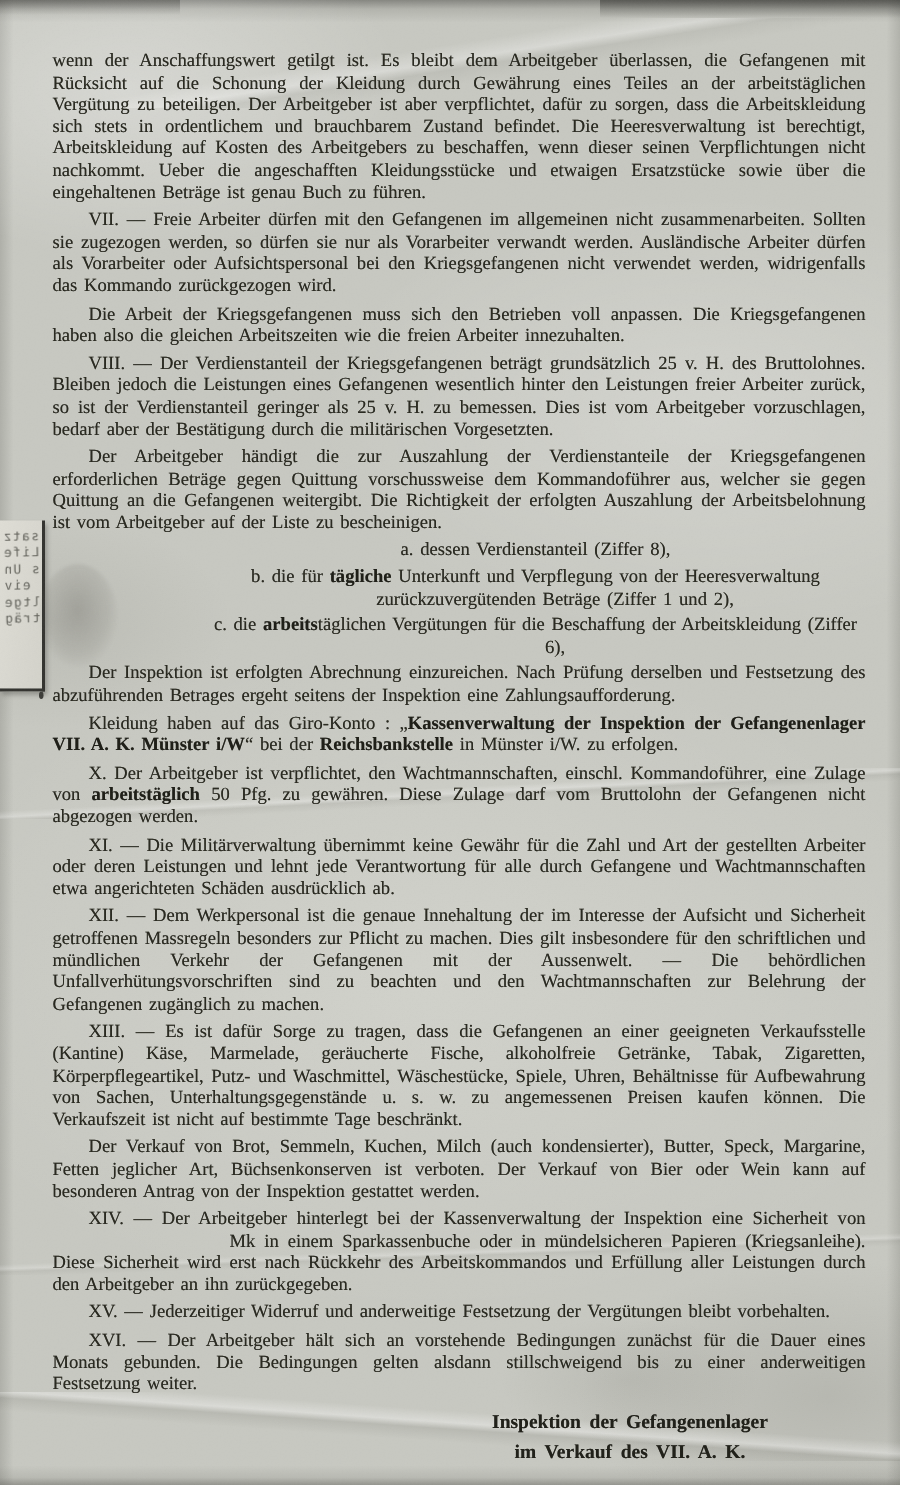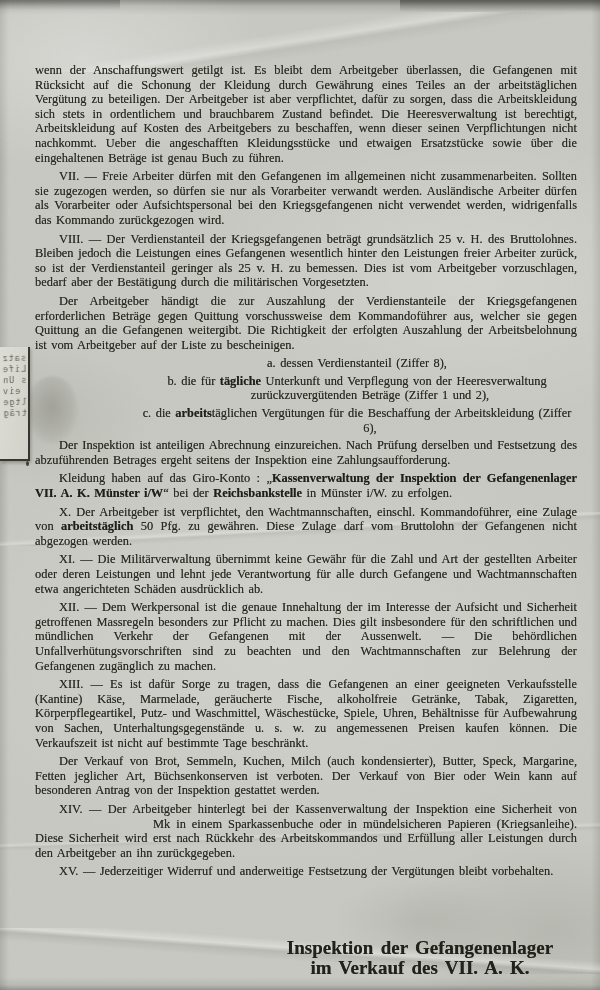--- a/index.html
+++ b/index.html
@@ -55,65 +55,66 @@
   .ink-dot{position:absolute;left:26px;top:461px;width:3px;height:5px;border-radius:50%;background:#3c3c38;}
 
   .doc{
     position:absolute;left:35px;right:23px;top:33px;
     color:#28281f;
     font-size:12.4px;line-height:14.6px;
     text-align:justify;
     word-spacing:1.4px;
     hyphens:auto;-webkit-hyphens:auto;
     text-shadow:0 0 .4px rgba(45,45,38,.65);
-    margin-top:30px;
   }
   .doc p{margin:0 0 4px 0;}
   .doc p.ind{text-indent:24px;}
   .doc p.list{margin:0 0 3px 102px;padding-left:26px;text-indent:-26px;text-align:center;max-width:440px;}
   .b{font-weight:700;color:#1d1d16;}
   .gap{display:inline-block;height:1px;}
 
   .sig{
     position:absolute;right:40px;top:938px;width:280px;
     text-align:center;font-weight:700;color:#1f1f18;
-    font-size:19px;line-height:19.5px;
+    font-size:13px;line-height:19.5px;
     word-spacing:2.5px;
     text-shadow:0 0 .4px rgba(40,40,34,.7);
   }
 </style>
 </head>
 <body>
 
 <div class="paper"></div>
 
 <div class="crease crease-top"></div>
 <div class="crease crease-mid"></div>
 <div class="crease crease-low"></div>
 <div class="crease crease-bottom"></div>
 <div class="edge-tr"></div>
 <div class="edge-tl"></div>
 
 <div class="doc" id="doc-body">
     <p class="noind"><span>wenn der Anschaffungswert getilgt ist.  Es bleibt dem Arbeitgeber überlassen, die Gefangenen mit Rücksicht auf die Schonung der Kleidung durch Gewährung eines Teiles an der arbeitstäglichen Vergütung zu beteiligen.  Der Arbeitgeber ist aber verpflichtet, dafür zu sorgen, dass die Arbeitskleidung sich stets in ordentlichem und brauchbarem Zustand befindet.  Die Heeresverwaltung ist berechtigt, Arbeitskleidung auf Kosten des Arbeitgebers zu beschaffen, wenn dieser seinen Verpflichtungen nicht nachkommt.  Ueber die angeschafften Kleidungsstücke und etwaigen Ersatzstücke sowie über die eingehaltenen Beträge ist genau Buch zu führen.</span></p>
     <p class="ind"><span>VII. — Freie Arbeiter dürfen mit den Gefangenen im allgemeinen nicht zusammenarbeiten. Sollten sie zugezogen werden, so dürfen sie nur als Vorarbeiter verwandt werden. Ausländische Arbeiter dürfen als Vorarbeiter oder Aufsichtspersonal bei den Kriegsgefangenen nicht verwendet werden, widrigenfalls das Kommando zurückgezogen wird.</span></p>
+    <p class="ind"><span>Die Arbeit der Kriegsgefangenen muss sich den Betrieben voll anpassen. Die Kriegsgefangenen haben also die gleichen Arbeitszeiten wie die freien Arbeiter innezuhalten.</span></p>
     <p class="ind"><span>VIII. — Der Verdienstanteil der Kriegsgefangenen beträgt grundsätzlich 25 v. H. des Bruttolohnes. Bleiben jedoch die Leistungen eines Gefangenen wesentlich hinter den Leistungen freier Arbeiter zurück, so ist der Verdienstanteil geringer als 25 v. H. zu bemessen. Dies ist vom Arbeitgeber vorzuschlagen, bedarf aber der Bestätigung durch die militärischen Vorgesetzten.</span></p>
     <p class="ind"><span>Der Arbeitgeber händigt die zur Auszahlung der Verdienstanteile der Kriegsgefangenen erforderlichen Beträge gegen Quittung vorschussweise dem Kommandoführer aus, welcher sie gegen Quittung an die Gefangenen weitergibt. Die Richtigkeit der erfolgten Auszahlung der Arbeitsbelohnung ist vom Arbeitgeber auf der Liste zu bescheinigen.</span></p>
     <p class="list"><span>a. dessen Verdienstanteil (Ziffer 8),</span></p>
     <p class="list"><span>b. die für </span><span class="b">tägliche</span><span> Unterkunft und Verpflegung von der Heeresverwaltung zurückzuvergütenden Beträge (Ziffer 1 und 2),</span></p>
     <p class="list"><span>c. die </span><span class="b">arbeits</span><span>täglichen Vergütungen für die Beschaffung der Arbeitskleidung (Ziffer 6),</span></p>
-    <p class="ind"><span>Der Inspektion ist anteiligen Abrechnung einzureichen. Nach Prüfung derselben und Festsetzung des abzuführenden Betrages ergeht seitens der Inspektion eine Zahlungsaufforderung.</span></p>
+    <p class="ind"><span>Der Inspektion ist erfolgten Abrechnung einzureichen. Nach Prüfung derselben und Festsetzung des abzuführenden Betrages ergeht seitens der Inspektion eine Zahlungsaufforderung.</span></p>
     <p class="ind"><span>Kleidung haben auf das Giro-Konto : „</span><span class="b">Kassenverwaltung der Inspektion der Gefangenenlager VII. A. K. Münster i/W</span><span>“ bei der </span><span class="b">Reichsbankstelle</span><span> in Münster i/W. zu erfolgen.</span></p>
     <p class="ind"><span>X. Der Arbeitgeber ist verpflichtet, den Wachtmannschaften, einschl. Kommandoführer, eine Zulage von </span><span class="b">arbeitstäglich</span><span> 50 Pfg.  zu  gewähren. Diese Zulage darf vom Bruttolohn der Gefangenen nicht abgezogen werden.</span></p>
     <p class="ind"><span>XI. — Die Militärverwaltung übernimmt keine Gewähr für die Zahl und Art der gestellten Arbeiter oder deren Leistungen und lehnt jede Verantwortung für alle durch Gefangene und Wachtmannschaften etwa angerichteten Schäden ausdrücklich ab.</span></p>
     <p class="ind"><span>XII. — Dem Werkpersonal ist die genaue Innehaltung der im Interesse der Aufsicht und Sicherheit getroffenen Massregeln besonders zur Pflicht zu machen.  Dies gilt insbesondere für den schriftlichen und mündlichen Verkehr der Gefangenen mit der Aussenwelt. — Die behördlichen Unfallverhütungsvorschriften sind zu beachten und den Wachtmannschaften zur Belehrung der Gefangenen zugänglich zu machen.</span></p>
     <p class="ind"><span>XIII. — Es ist dafür Sorge zu tragen, dass die Gefangenen an einer geeigneten Verkaufsstelle (Kantine) Käse, Marmelade, geräucherte Fische, alkoholfreie Getränke, Tabak, Zigaretten, Körperpflegeartikel, Putz- und Waschmittel, Wäschestücke, Spiele, Uhren, Behältnisse für Aufbewahrung von Sachen, Unterhaltungsgegenstände u. s. w. zu angemessenen Preisen kaufen können. Die Verkaufszeit ist nicht auf bestimmte Tage beschränkt.</span></p>
     <p class="ind"><span>Der Verkauf von Brot, Semmeln, Kuchen, Milch (auch kondensierter), Butter, Speck, Margarine, Fetten jeglicher Art, Büchsenkonserven ist verboten.  Der Verkauf von Bier oder Wein kann auf besonderen Antrag von der Inspektion gestattet werden.</span></p>
     <p class="ind"><span>XIV. — Der Arbeitgeber hinterlegt bei der Kassenverwaltung der Inspektion eine Sicherheit von</span><span class="gap" style="width: 118px;"></span><span>Mk in einem Sparkassenbuche oder in mündelsicheren Papieren (Kriegsanleihe).   Diese Sicherheit wird erst nach Rückkehr des Arbeitskommandos und Erfüllung aller Leistungen durch den Arbeitgeber an ihn zurückgegeben.</span></p>
     <p class="ind"><span>XV. — Jederzeitiger Widerruf und anderweitige Festsetzung der Vergütungen bleibt vorbehalten.</span></p>
+    <p class="ind"><span>XVI. — Der Arbeitgeber hält sich an vorstehende Bedingungen zunächst für die Dauer eines Monats gebunden. Die Bedingungen gelten alsdann stillschweigend bis zu einer anderweitigen Festsetzung weiter.</span></p>
   </div>
 
 <div class="scrap">
   <div class="scraplines">
       <div>satz</div>
       <div>Life</div>
       <div>s Un</div>
       <div>eiv</div>
       <div>ltge</div>
       <div>träg</div>

